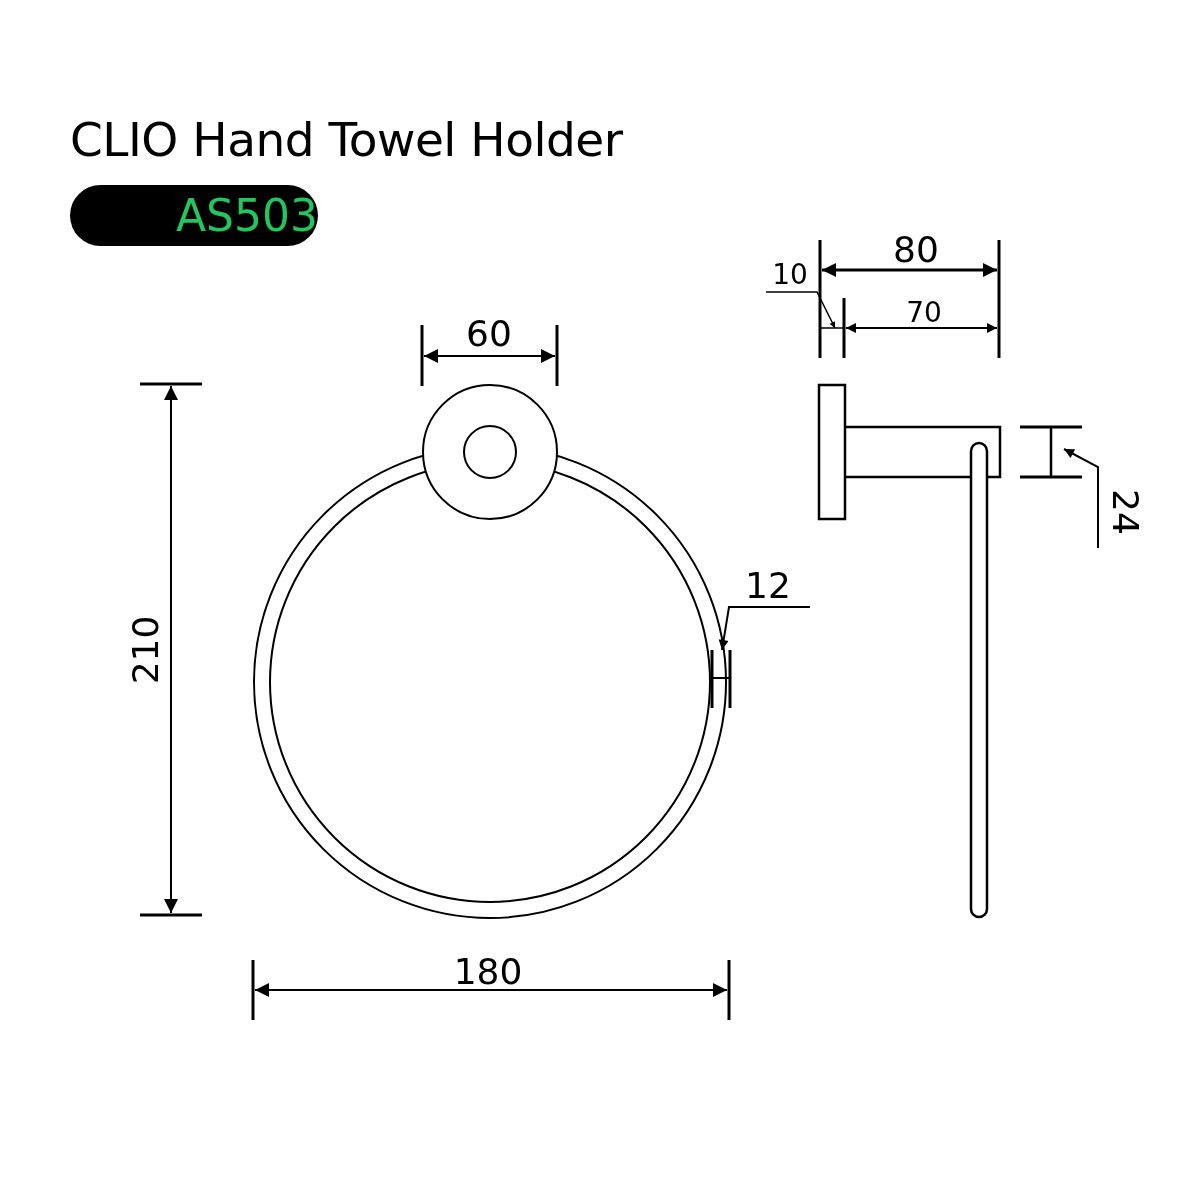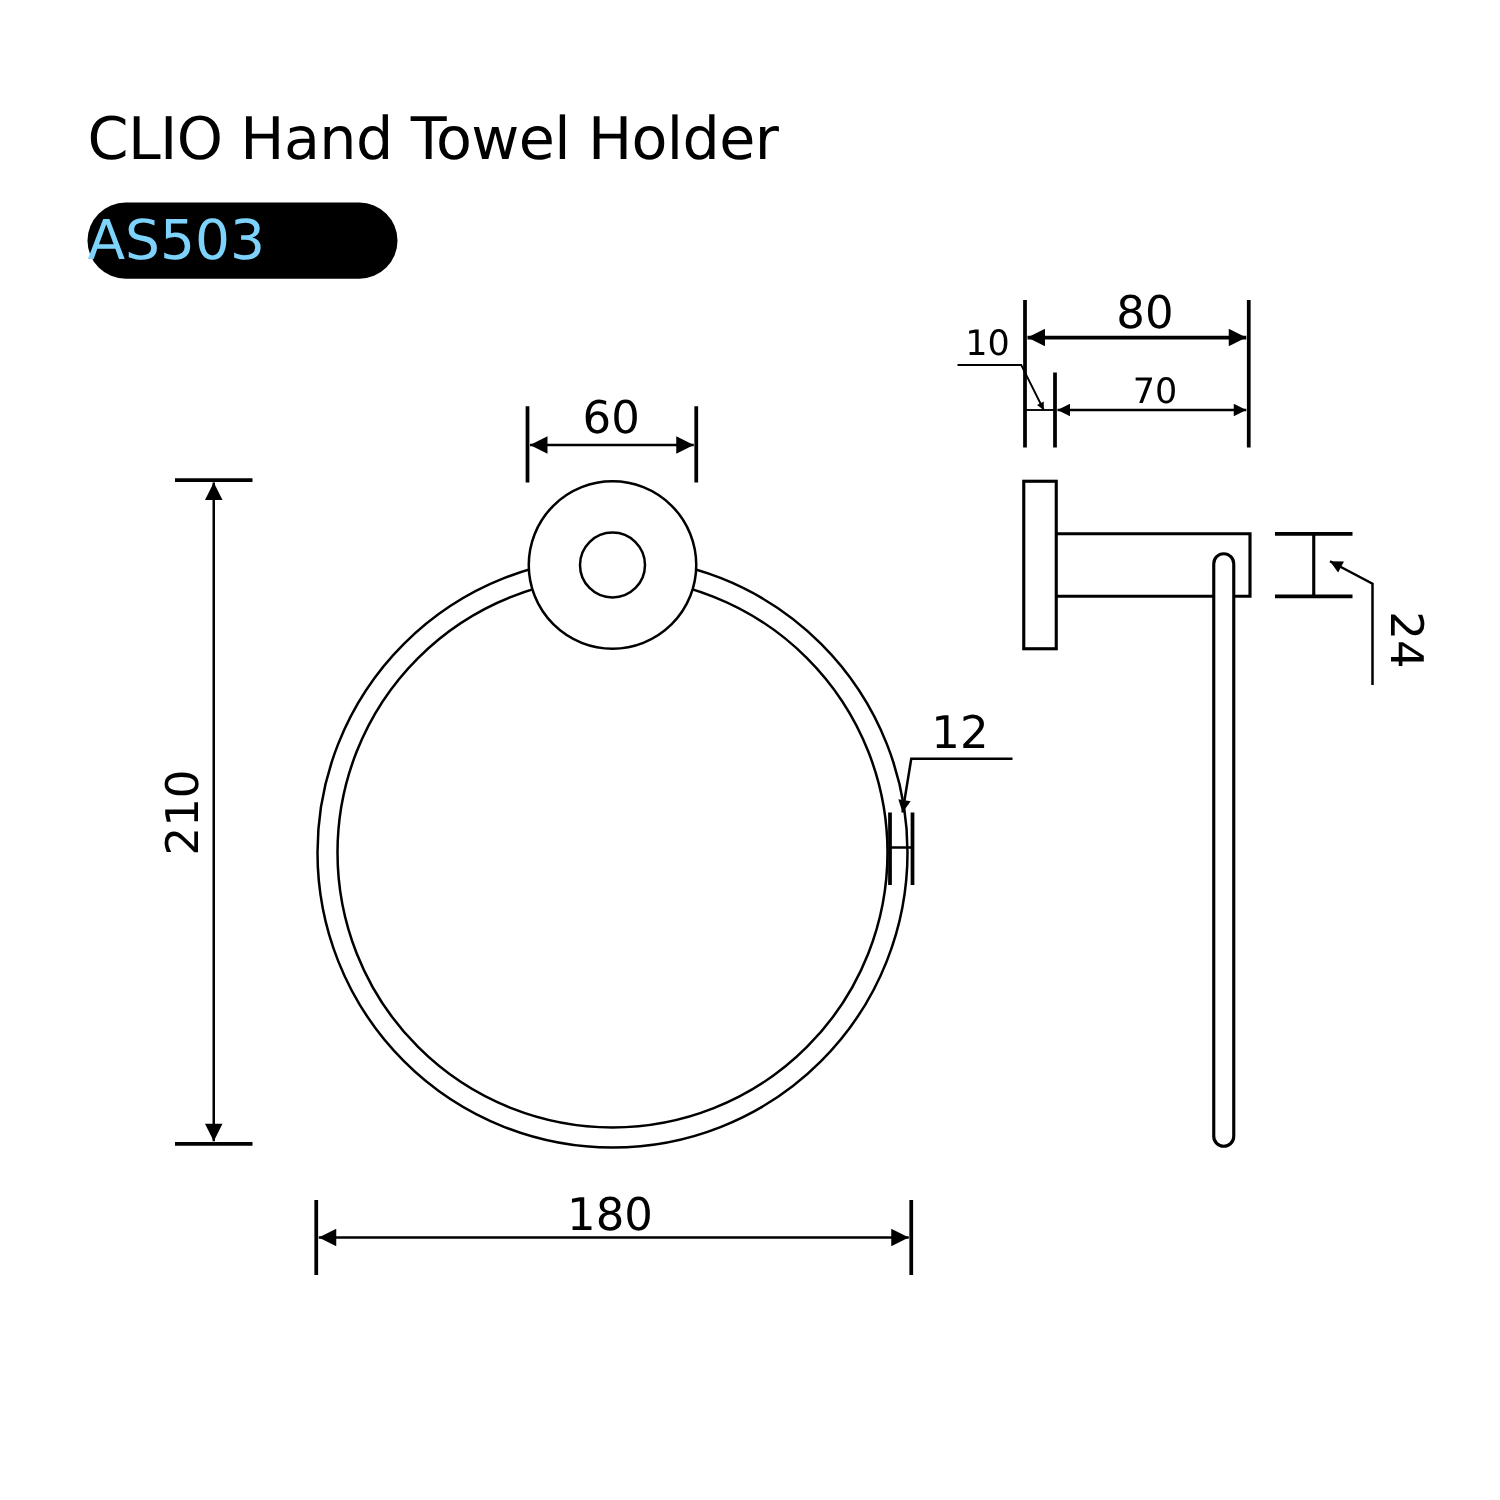--- a/index.html
+++ b/index.html
@@ -1,22 +1,22 @@
 <!DOCTYPE html>
 <html><head>
 <meta charset="utf-8">
 <style>
   html, body { margin:0; padding:0; background:#ffffff; }
   body { width:1200px; height:1200px; position:relative; overflow:hidden;
          font-family:"DejaVu Sans", "Liberation Sans", sans-serif; color:#000; }
-  .title { position:absolute; left:70px; top:84px; font-size:47px; line-height:56px;
+  .title { position:absolute; left:70px; top:112px; font-size:47px; line-height:56px;
            letter-spacing:-0.5px; white-space:nowrap; }
-  .badge { position:absolute; left:70px; top:162px; width:248px; height:61px;
-           background:#000; border-radius:31px; color:#7dd3fc; font-size:44px;
-           line-height:61px; text-align:left; letter-spacing:0px; }
+  .badge { position:absolute; left:70px; top:185px; width:248px; height:61px;
+           background:#000; border-radius:31px; color:#22c55e; font-size:44px;
+           line-height:61px; text-align:right; letter-spacing:0px; }
   svg.drawing { position:absolute; left:0; top:0; }
   svg text { font-family:"DejaVu Sans", "Liberation Sans", sans-serif; fill:#000; }
 </style>
 </head>
 <body>
 
 <div class="title">CLIO Hand Towel Holder</div>
 <div class="badge">
   <span>AS503</span>
 </div>

